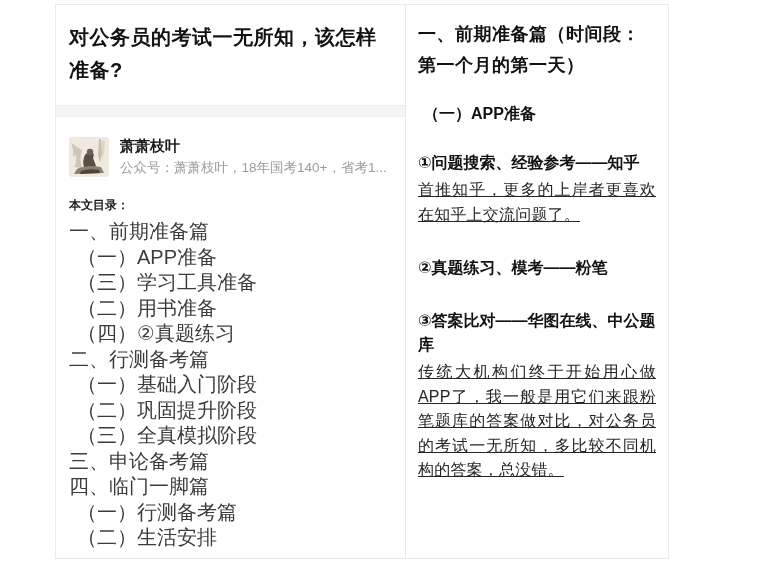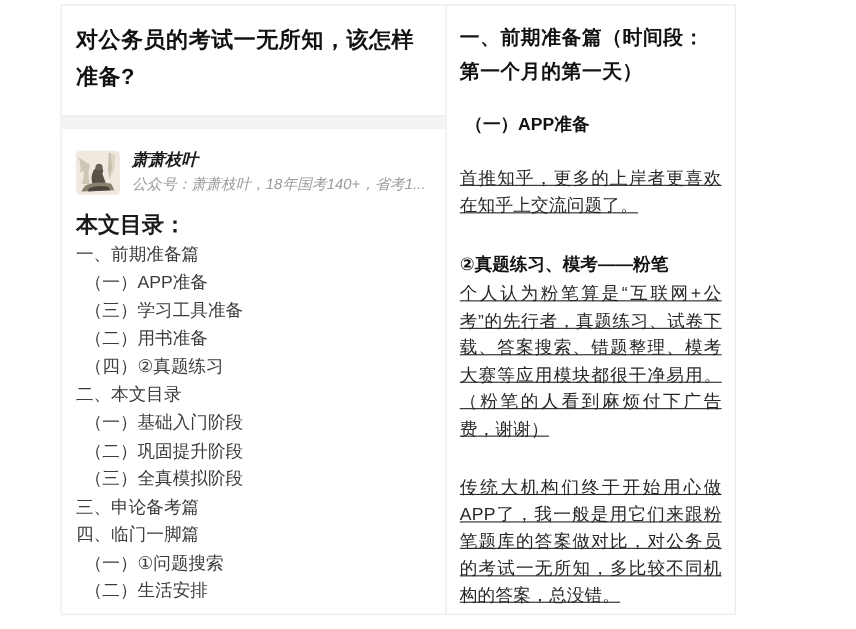--- a/index.html
+++ b/index.html
@@ -21,33 +21,33 @@
   .question-section{padding:16px 13px 18px 13px;}
   .question-title{
     font-size:20px;font-weight:bold;color:#121212;
     line-height:33px;letter-spacing:.5px;
   }
   .card-divider{
     height:10px;background:#f4f4f6;
     border-top:1px solid #ececee;border-bottom:1px solid #f0f0f2;
   }
   .body-section{padding:20px 13px 0 13px;}
-  .author-row{display:flex;margin-bottom:16px;font-style:italic;}
+  .author-row{display:flex;margin-bottom:16px;}
   .avatar{
     width:40px;height:40px;border-radius:4px;overflow:hidden;flex:0 0 40px;
     background:#efe9df;
   }
   .author-meta{margin-left:11px;min-width:0;flex:1;}
   .author-name{font-size:15px;font-weight:bold;color:#1a1a1a;line-height:18px;}
   .author-bio{
     font-size:13.5px;color:#9b9b9b;line-height:18px;margin-top:4px;
     white-space:nowrap;overflow:hidden;
   }
-  .toc-title{font-size:20px;font-weight:bold;color:#1a1a1a;line-height:25px;margin-bottom:1px;}
-  .toc-item{font-size:16px;color:#3c3c3c;line-height:25.5px;}
+  .toc-title{font-size:12px;font-weight:bold;color:#1a1a1a;line-height:25px;margin-bottom:1px;}
+  .toc-item{font-size:20px;color:#3c3c3c;line-height:25.5px;}
   .toc-item.lv2{padding-left:8px;}
 
   
   .article-heading{
     font-size:18px;font-weight:bold;color:#121212;
     line-height:31px;margin:2px 0 22px 0;letter-spacing:.5px;
   }
   .article-subheading{
     font-size:16px;font-weight:bold;color:#121212;
     line-height:22px;margin-bottom:26px;padding-left:5px;
@@ -94,44 +94,45 @@
     </div>
 
     <div class="toc-title">本文目录：</div>
 
     <div>
       <div class="toc-item lv1">一、前期准备篇</div>
       <div class="toc-item lv2">（一）APP准备</div>
       <div class="toc-item lv2">（三）学习工具准备</div>
       <div class="toc-item lv2">（二）用书准备</div>
       <div class="toc-item lv2">（四）②真题练习</div>
-      <div class="toc-item lv1">二、本文目录</div>
+      <div class="toc-item lv1">二、行测备考篇</div>
       <div class="toc-item lv2">（一）基础入门阶段</div>
       <div class="toc-item lv2">（二）巩固提升阶段</div>
       <div class="toc-item lv2">（三）全真模拟阶段</div>
       <div class="toc-item lv1">三、申论备考篇</div>
       <div class="toc-item lv1">四、临门一脚篇</div>
-      <div class="toc-item lv2">（一）①问题搜索</div>
+      <div class="toc-item lv2">（一）行测备考篇</div>
       <div class="toc-item lv2">（二）生活安排</div>
     </div>
   </div>
 </div>
 
 <div class="card right-card">
 
   <div class="article-heading">一、前期准备篇（时间段：第一个月的第一天）</div>
 
   <div class="article-subheading">（一）APP准备</div>
 
   <div class="article-section">
+    <div class="section-header">①问题搜索、经验参考——知乎</div>
     <div class="section-body">首推知乎，更多的上岸者更喜欢在知乎上交流问题了。</div>
   </div>
 
   <div class="article-section">
     <div class="section-header">②真题练习、模考——粉笔</div>
-    <div class="section-body">个人认为粉笔算是“互联网+公考”的先行者，真题练习、试卷下载、答案搜索、错题整理、模考大赛等应用模块都很干净易用。（粉笔的人看到麻烦付下广告费，谢谢）</div>
   </div>
 
   <div class="article-section">
+    <div class="section-header">③答案比对——华图在线、中公题库</div>
     <div class="section-body">传统大机构们终于开始用心做APP了，我一般是用它们来跟粉笔题库的答案做对比，对公务员的考试一无所知，多比较不同机构的答案，总没错。</div>
   </div>
 
 </div>
 
 </body></html>

